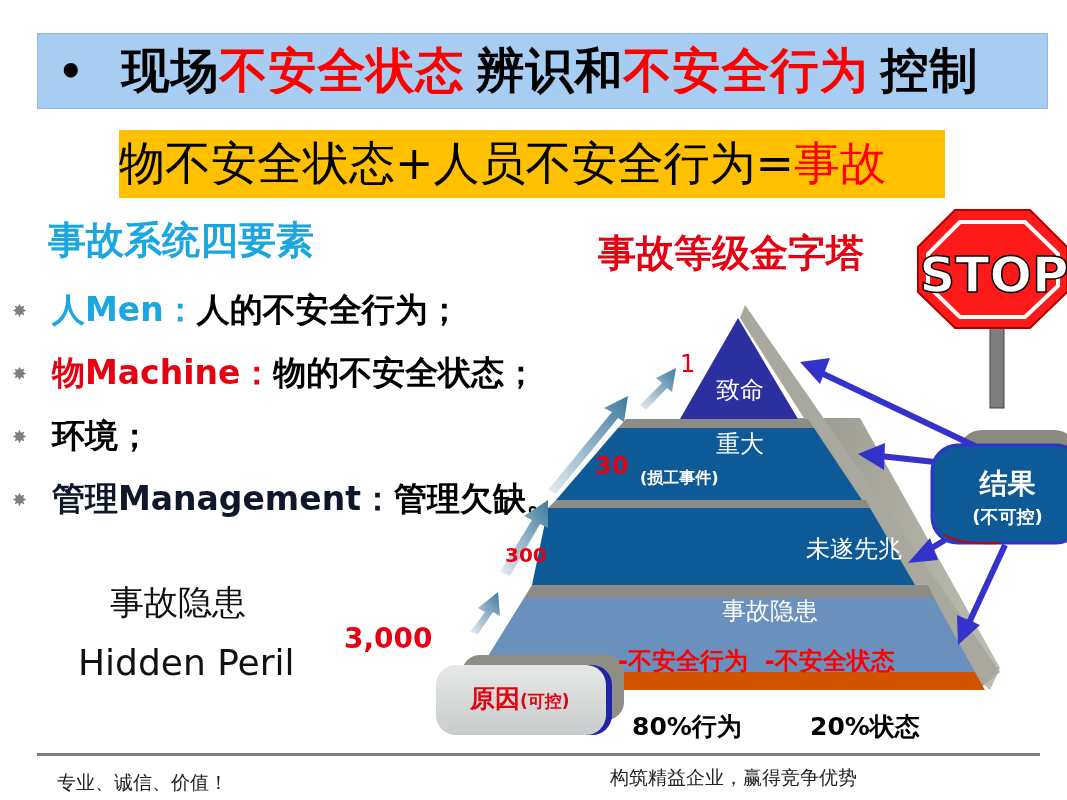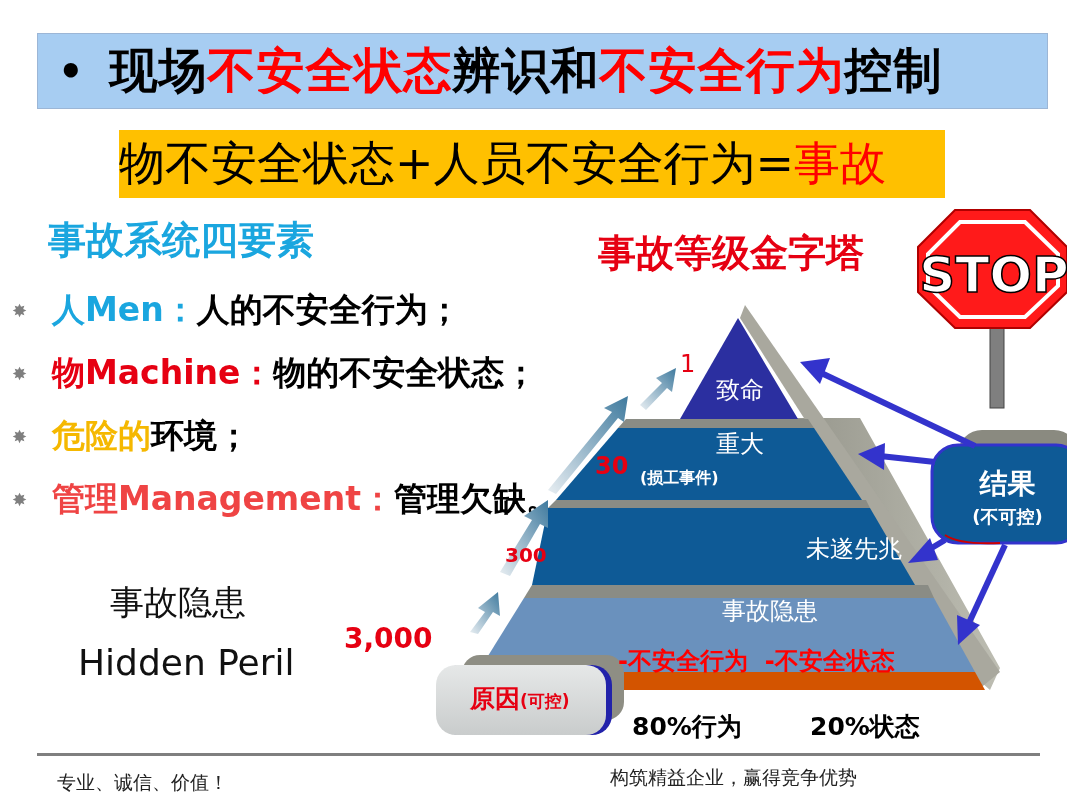--- a/index.html
+++ b/index.html
@@ -8,36 +8,36 @@
   .abs { position:absolute; }
 
   
   .top-sliver { left:80px; top:6px; width:980px; height:30px; overflow:hidden; color:#9aa0a6; font-size:22px; letter-spacing:6px; }
 
   
   .title-bar { left:37px; top:33px; width:1011px; height:76px; background:#a7cdf2; border:1px solid #9cb6d6; box-sizing:border-box;
                display:flex; align-items:center; }
   .title-bar .bullet { font-size:40px; font-weight:bold; color:#000; margin-left:20px; margin-right:26px; }
   .title-bar .t { font-size:48px; font-weight:bold; letter-spacing:1px; }
-  .black { color:#000; }
+  .black { color:#000;margin-left:12px; }
   .red { color:#ff0000; }
 
   
   .formula { left:119px; top:130px; width:826px; height:68px; background:#ffc000; display:flex; align-items:center; padding-left:0; box-sizing:border-box;
              font-size:46px; color:#000; }
   .formula .red { color:#ff0000; }
 
   
   .four-title { left:48px; top:215px; font-size:38px; font-weight:bold; color:#1aa6df; }
   .elem-row { left:12px; height:48px; display:flex; align-items:center; font-size:33px; font-weight:bold; }
   .elem-row .star { font-size:18px; color:#7f7f7f; width:40px; text-align:left; }
   .c-blue { color:#1aa6df; }
   .c-red { color:#e60012; }
   .c-yellow { color:#f5b800; }
-  .c-green { color:#ef4444; }
+  .c-green { color:#0f172a; }
   .c-black { color:#000; }
 
   .hidden-cn { left:110px; top:580px; font-size:34px; color:#111; }
   .hidden-en { left:78px; top:642px; font-size:36px; color:#111; font-family:"DejaVu Sans", sans-serif; }
 
   
   .pyr-title { left:598px; top:228px; font-size:38px; font-weight:bold; color:#e60012; }
 
   
   .num { color:#e60012; font-weight:bold; }
@@ -78,21 +78,20 @@
   <span class="c-blue">人Men：</span>
   <span class="c-black">人的不安全行为；</span>
 </div>
 <div class="abs elem-row" style="top:349px;">
   <span class="star">✸</span>
   <span class="c-red">物Machine：</span>
   <span class="c-black">物的不安全状态；</span>
 </div>
 <div class="abs elem-row" style="top:412px;">
   <span class="star">✸</span>
-  <span class="c-yellow">危险的</span>
   <span class="c-black">环境；</span>
 </div>
 <div class="abs elem-row" style="top:475px;">
   <span class="star">✸</span>
   <span class="c-green">管理Management：</span>
   <span class="c-black">管理欠缺。</span>
 </div>
 
 <div class="abs hidden-cn">事故隐患</div>
 <div class="abs hidden-en">Hidden Peril</div>

